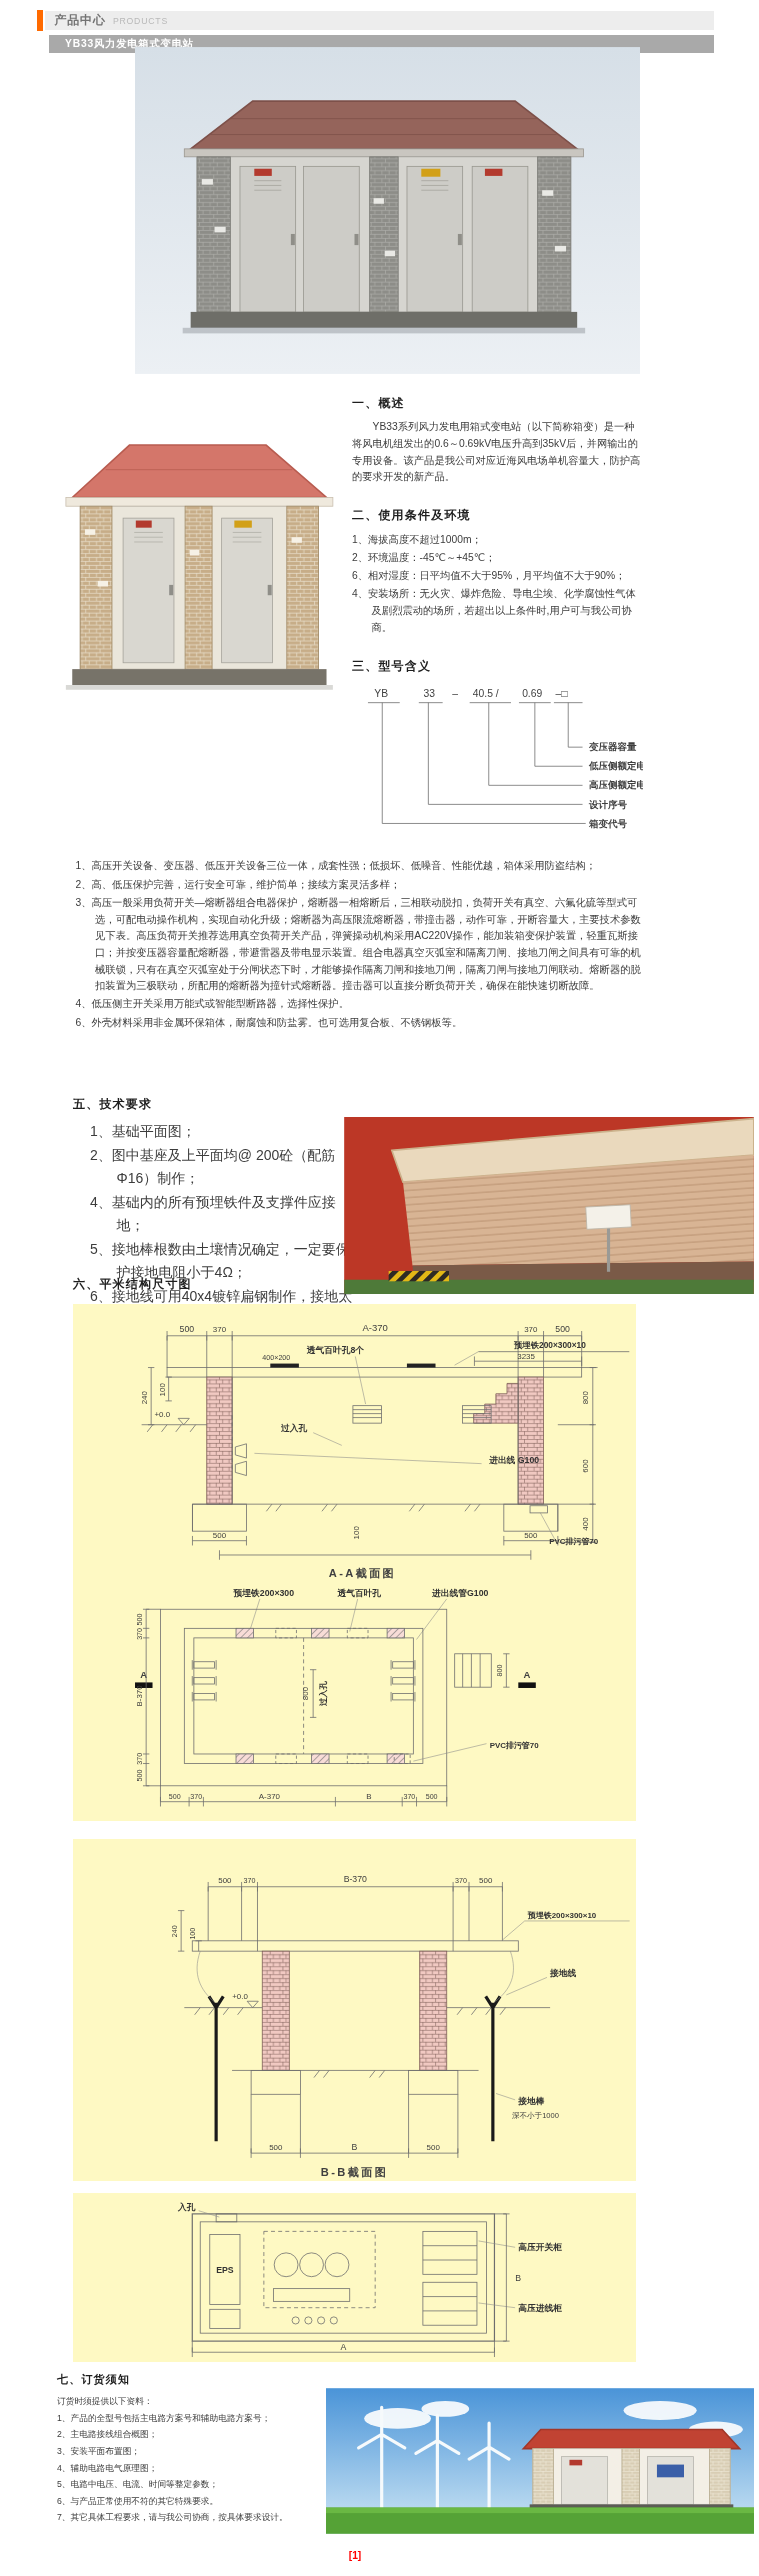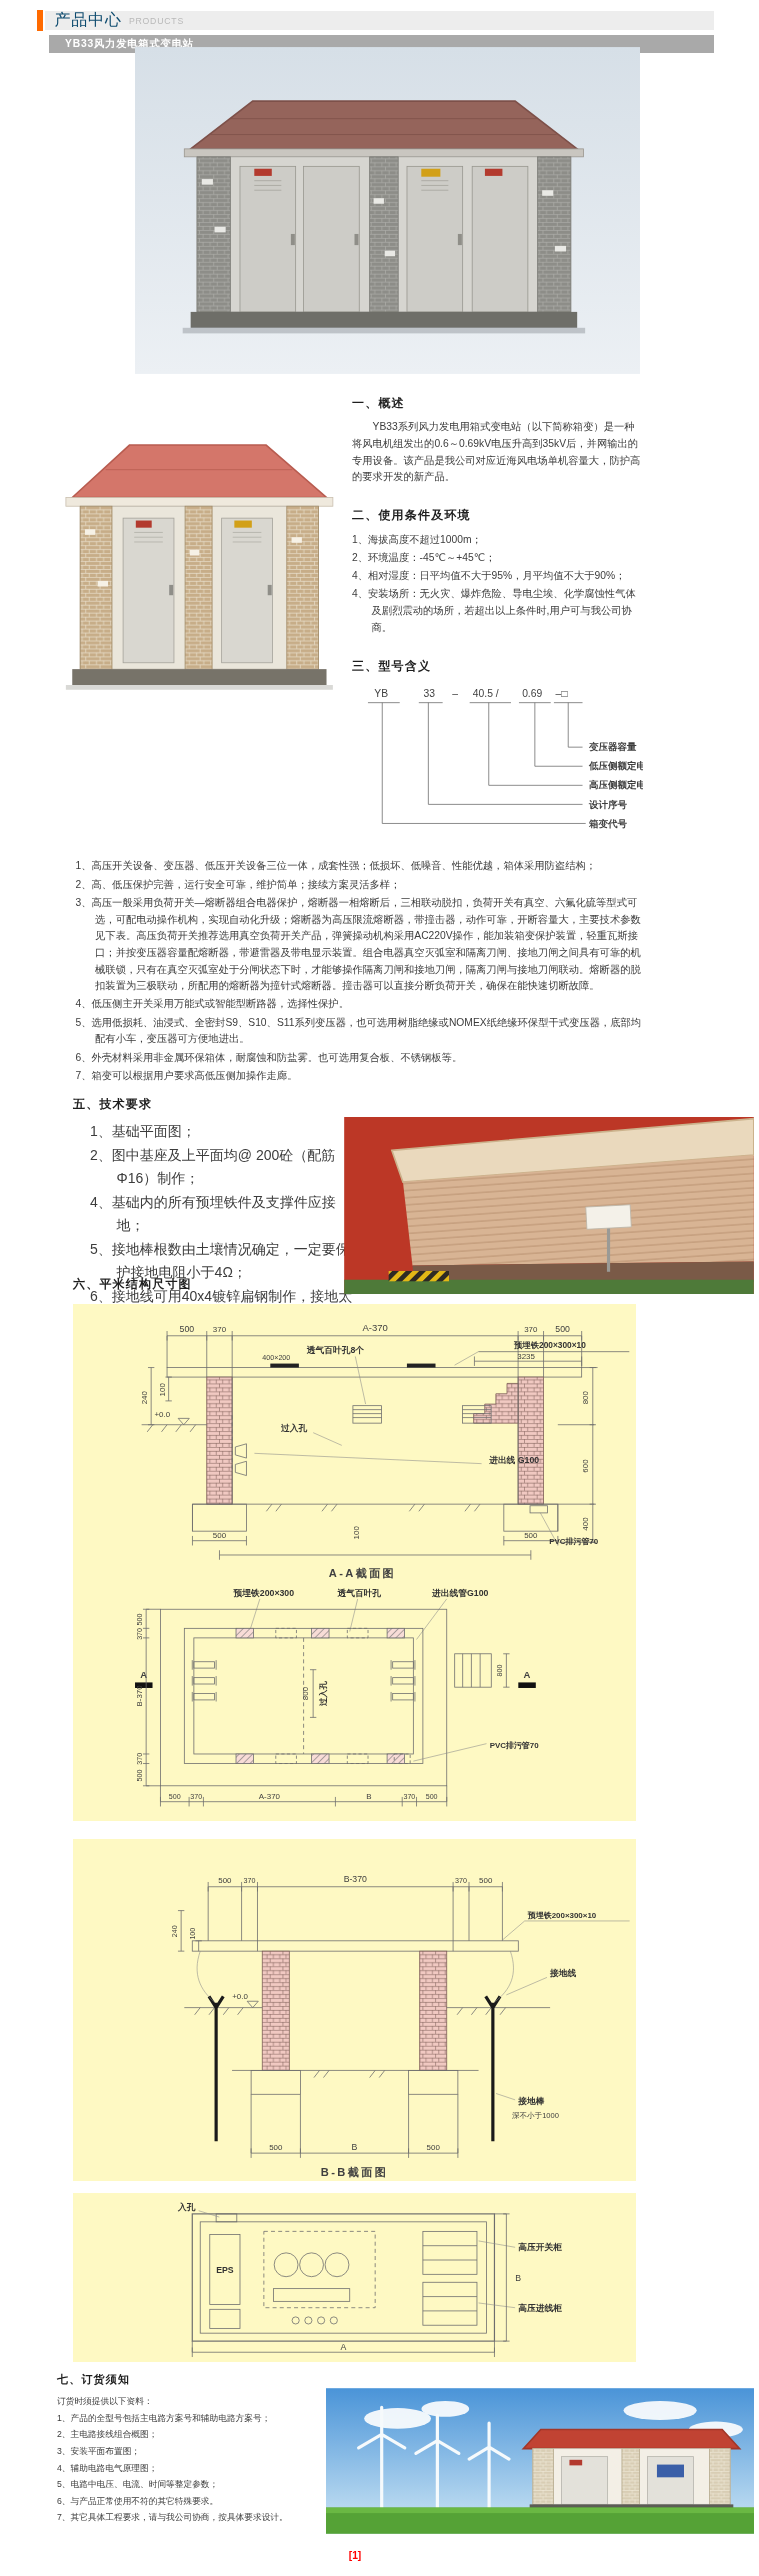--- a/index.html
+++ b/index.html
@@ -2,21 +2,21 @@
 <html style="font-size:12.7px"><head>
 <meta charset="utf-8">
 <style>
 *{margin:0;padding:0;box-sizing:border-box}
 html,body{background:#fff}
 body{font-family:"Liberation Sans","DejaVu Sans",sans-serif;color:#3a3a3a}
 .page{position:relative;width:760px;height:2576px;margin:0 auto;background:#fff;overflow:hidden}
 
 .accent{position:absolute;left:37px;top:9.5px;width:5.6px;height:21.5px;background:#ff6a00}
 .topbar{position:absolute;left:45px;top:11px;width:669px;height:19px;background:#ededed;display:flex;align-items:center;padding-left:9.5px}
-.brand{color:#0c4a6e;font-size:16px;font-weight:normal;letter-spacing:0.8px}
+.brand{color:#737373;font-size:12px;font-weight:bold;letter-spacing:0.8px}
 .brand-en{color:#b9b9b9;font-size:8.7px;margin-left:7.2px;letter-spacing:0.8px}
 .title-bar{position:absolute;left:49px;top:35px;width:665px;height:17.5px;background:#a9a9a9;color:#fff;font-size:10.3px;font-weight:bold;line-height:17.5px;padding-left:16px;letter-spacing:0.8px}
 
 .hero{position:absolute;left:135px;top:47px;width:505px;height:327px}
 .img2{position:absolute;left:50px;top:394px;width:294px;height:350px}
 .photo5{position:absolute;left:344px;top:1117px;width:410px;height:177px}
 .photo7{position:absolute;left:326px;top:2388px;width:428px;height:146px}
 
 h3.sec{font-size:12px;font-weight:bold;color:#1e1e1e;letter-spacing:1.2px}
 .colr{position:absolute;left:352px;top:380px;width:291px}
@@ -144,21 +144,21 @@
   </div>
 
   <div class="colr">
     <h3 class="sec">一、概述</h3>
     <p>YB33系列风力发电用箱式变电站（以下简称箱变）是一种将风电机组发出的0.6～0.69kV电压升高到35kV后，并网输出的专用设备。该产品是我公司对应近海风电场单机容量大，防护高的要求开发的新产品。</p>
 
     <h3 class="sec gap">二、使用条件及环境</h3>
     <ul class="plain">
       <li>1、海拔高度不超过1000m；</li>
       <li>2、环境温度：-45℃～+45℃；</li>
-      <li>4、相对湿度：日平均值不大于95%，月平均值不大于90%；</li>
+      <li>6、相对湿度：日平均值不大于95%，月平均值不大于90%；</li>
       <li>4、安装场所：无火灾、爆炸危险、导电尘埃、化学腐蚀性气体及剧烈震动的场所，若超出以上条件时,用户可与我公司协商。</li>
     </ul>
 
     <h3 class="sec gap">三、型号含义</h3>
     <svg width="291" height="151" viewBox="0 0 366 190">
       <g font-size="13" fill="#444">
         <text x="28" y="19">YB</text>
         <text x="90" y="19">33</text>
         <text x="126" y="19">–</text>
         <text x="152" y="19">40.5 /</text>
@@ -178,23 +178,21 @@
       </g>
     </svg>
   </div>
 
   <div class="sec4">
     <ul class="plain">
       <li>1、高压开关设备、变压器、低压开关设备三位一体，成套性强；低损坏、低噪音、性能优越，箱体采用防盗结构；</li>
       <li>2、高、低压保护完善，运行安全可靠，维护简单；接续方案灵活多样；</li>
       <li>3、高压一般采用负荷开关—熔断器组合电器保护，熔断器一相熔断后，三相联动脱扣，负荷开关有真空、六氟化硫等型式可选，可配电动操作机构，实现自动化升级；熔断器为高压限流熔断器，带撞击器，动作可靠，开断容量大，主要技术参数见下表。高压负荷开关推荐选用真空负荷开关产品，弹簧操动机构采用AC220V操作，能加装箱变保护装置，轻重瓦斯接口；并按变压器容量配熔断器，带避雷器及带电显示装置。组合电器真空灭弧室和隔离刀闸、接地刀闸之间具有可靠的机械联锁，只有在真空灭弧室处于分闸状态下时，才能够操作隔离刀闸和接地刀闸，隔离刀闸与接地刀闸联动。熔断器的脱扣装置为三极联动，所配用的熔断器为撞针式熔断器。撞击器可以直接分断负荷开关，确保在能快速切断故障。</li>
       <li>4、低压侧主开关采用万能式或智能型断路器，选择性保护。</li>
-      <li>5、选用低损耗、油浸式、全密封S9、S10、S11系列变压器，也可选用树脂绝缘或NOMEX纸绝缘环保型干式变压器，底部均配有小车，变压器可方便地进出。</li>
       <li>6、外壳材料采用非金属环保箱体，耐腐蚀和防盐雾。也可选用复合板、不锈钢板等。</li>
-      <li>7、箱变可以根据用户要求高低压侧加操作走廊。</li>
     </ul>
   </div>
 
   <div class="sec5">
     <h3 class="sec">五、技术要求</h3>
     <ul class="plain">
       <li>1、基础平面图；</li>
       <li>2、图中基座及上平面均@ 200砼（配筋Φ16）制作；</li>
       <li>4、基础内的所有预埋铁件及支撑件应接地；</li>
       <li>5、接地棒根数由土壤情况确定，一定要保护接地电阻小于4Ω；</li>

